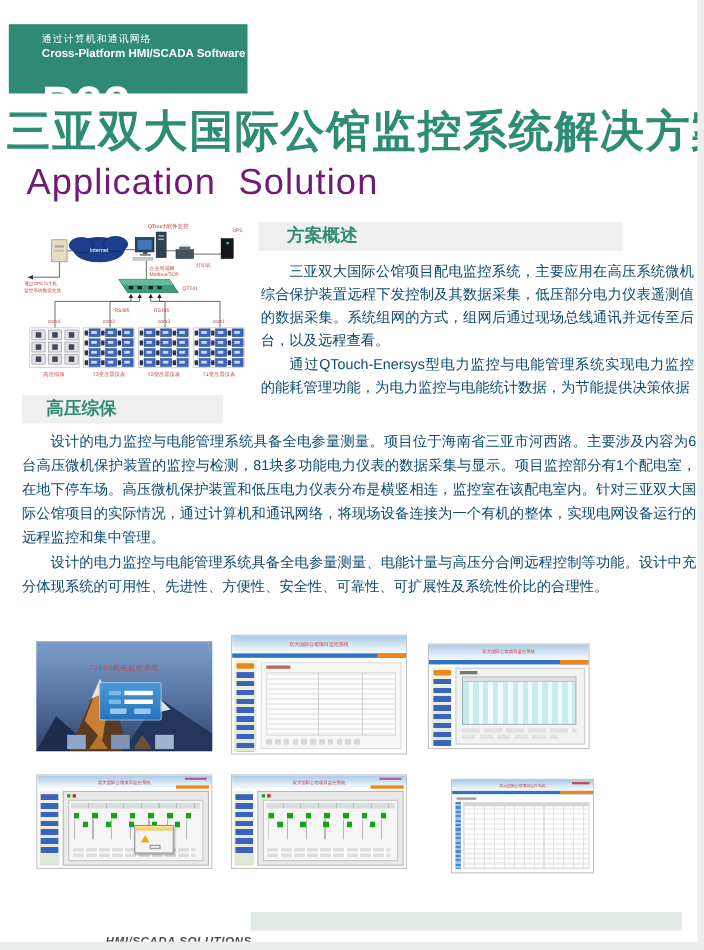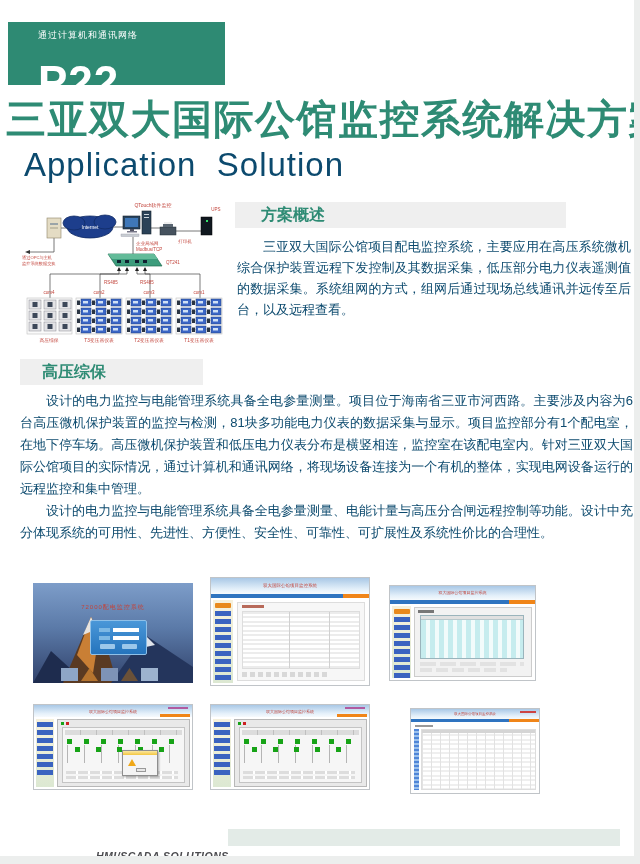--- a/index.html
+++ b/index.html
@@ -9,21 +9,21 @@
   .edge-r{position:absolute;top:0;right:0;width:6px;height:100%;background:#eceeed}
   .edge-b{position:absolute;left:0;bottom:0;width:100%;height:8px;background:#eceeed}
 
   
   .badge{position:absolute;left:8px;top:22px;width:217px;height:63px;background:#2e8a73;color:#fff;padding:7px 0 0 30px}
   .badge-cn{font-size:9px;letter-spacing:1px}
   .badge-en{font-size:10.5px;font-weight:bold;margin-top:1px}
   .badge-no{font-size:44px;font-weight:bold;line-height:1;margin-top:18px;letter-spacing:1px}
 
   .title{position:absolute;left:6px;top:92px;font-size:40px;font-weight:bold;color:#2e8b74;letter-spacing:1.5px;white-space:nowrap}
-  .subtitle{position:absolute;left:24px;top:146px;font-size:33px;color:#0c4a6e;white-space:pre;letter-spacing:1px}
+  .subtitle{position:absolute;left:24px;top:146px;font-size:33px;color:#701a75;white-space:pre;letter-spacing:1px}
 
   
   .sec-h{position:absolute;background:#efefef;color:#2e8b74;font-weight:bold;font-size:16px;line-height:26px;height:26px}
   .sec-h.ov{left:235px;top:202px;width:331px;padding-left:26px}
   .sec-h.ct{left:20px;top:359px;width:183px;padding-left:22px}
   .sec-h.sc{left:17px;top:525px;width:183px;padding-left:25px}
 
   .body-text{position:absolute;font-size:13px;color:#0c4a6e;text-align:justify}
   .body-text p{text-indent:2em;margin:0}
   .ov-text{left:237px;top:236px;width:394px;line-height:21px}
@@ -136,20 +136,21 @@
   .logo-sub{position:absolute;left:96px;top:850px;font-style:italic;font-weight:bold;font-size:10.5px;color:#4b4b4f;letter-spacing:.5px}
   .footer-bar{position:absolute;left:228px;top:829px;width:392px;height:17px;background:#e3ebe7}
 </style>
 </head>
 <body>
 
 <div class="page">
 
   <div class="badge">
     <div class="badge-cn">通过计算机和通讯网络</div>
+    <div class="badge-en">Cross-Platform HMI/SCADA Software</div>
     <div class="badge-no">P22</div>
   </div>
 
   <h1 class="title">三亚双大国际公馆监控系统解决方案</h1>
   <div class="subtitle">Application  Solution</div>
 
   <svg class="diagram" viewBox="0 0 210 154">
     <defs>
       <g id="mb">
         <rect x="0" y="1.5" width="3" height="4.5" fill="#2a3442"></rect>
@@ -326,20 +327,21 @@
       <text x="129" y="144" text-anchor="middle" font-size="4.8">T2变压器仪表</text>
       <text x="179" y="144" text-anchor="middle" font-size="4.8">T1变压器仪表</text>
     </g>
   </svg>
 
   <div class="sec-h ov">
     <span>方案概述</span>
   </div>
   <div class="body-text ov-text">
     <p>三亚双大国际公馆项目配电监控系统，主要应用在高压系统微机综合保护装置远程下发控制及其数据采集，低压部分电力仪表遥测值的数据采集。系统组网的方式，组网后通过现场总线通讯并远传至后台，以及远程查看。</p>
+    <p>通过QTouch-Enersys型电力监控与电能管理系统实现电力监控的能耗管理功能，为电力监控与电能统计数据，为节能提供决策依据</p>
   </div>
 
   <div class="sec-h ct">
     <span>高压综保</span>
   </div>
   <div class="body-text ct-text">
     <p>设计的电力监控与电能管理系统具备全电参量测量。项目位于海南省三亚市河西路。主要涉及内容为6台高压微机保护装置的监控与检测，81块多功能电力仪表的数据采集与显示。项目监控部分有1个配电室，在地下停车场。高压微机保护装置和低压电力仪表分布是横竖相连，监控室在该配电室内。针对三亚双大国际公馆项目的实际情况，通过计算机和通讯网络，将现场设备连接为一个有机的整体，实现电网设备运行的远程监控和集中管理。</p>
     <p>设计的电力监控与电能管理系统具备全电参量测量、电能计量与高压分合闸远程控制等功能。设计中充分体现系统的可用性、先进性、方便性、安全性、可靠性、可扩展性及系统性价比的合理性。</p>
   </div>
 

